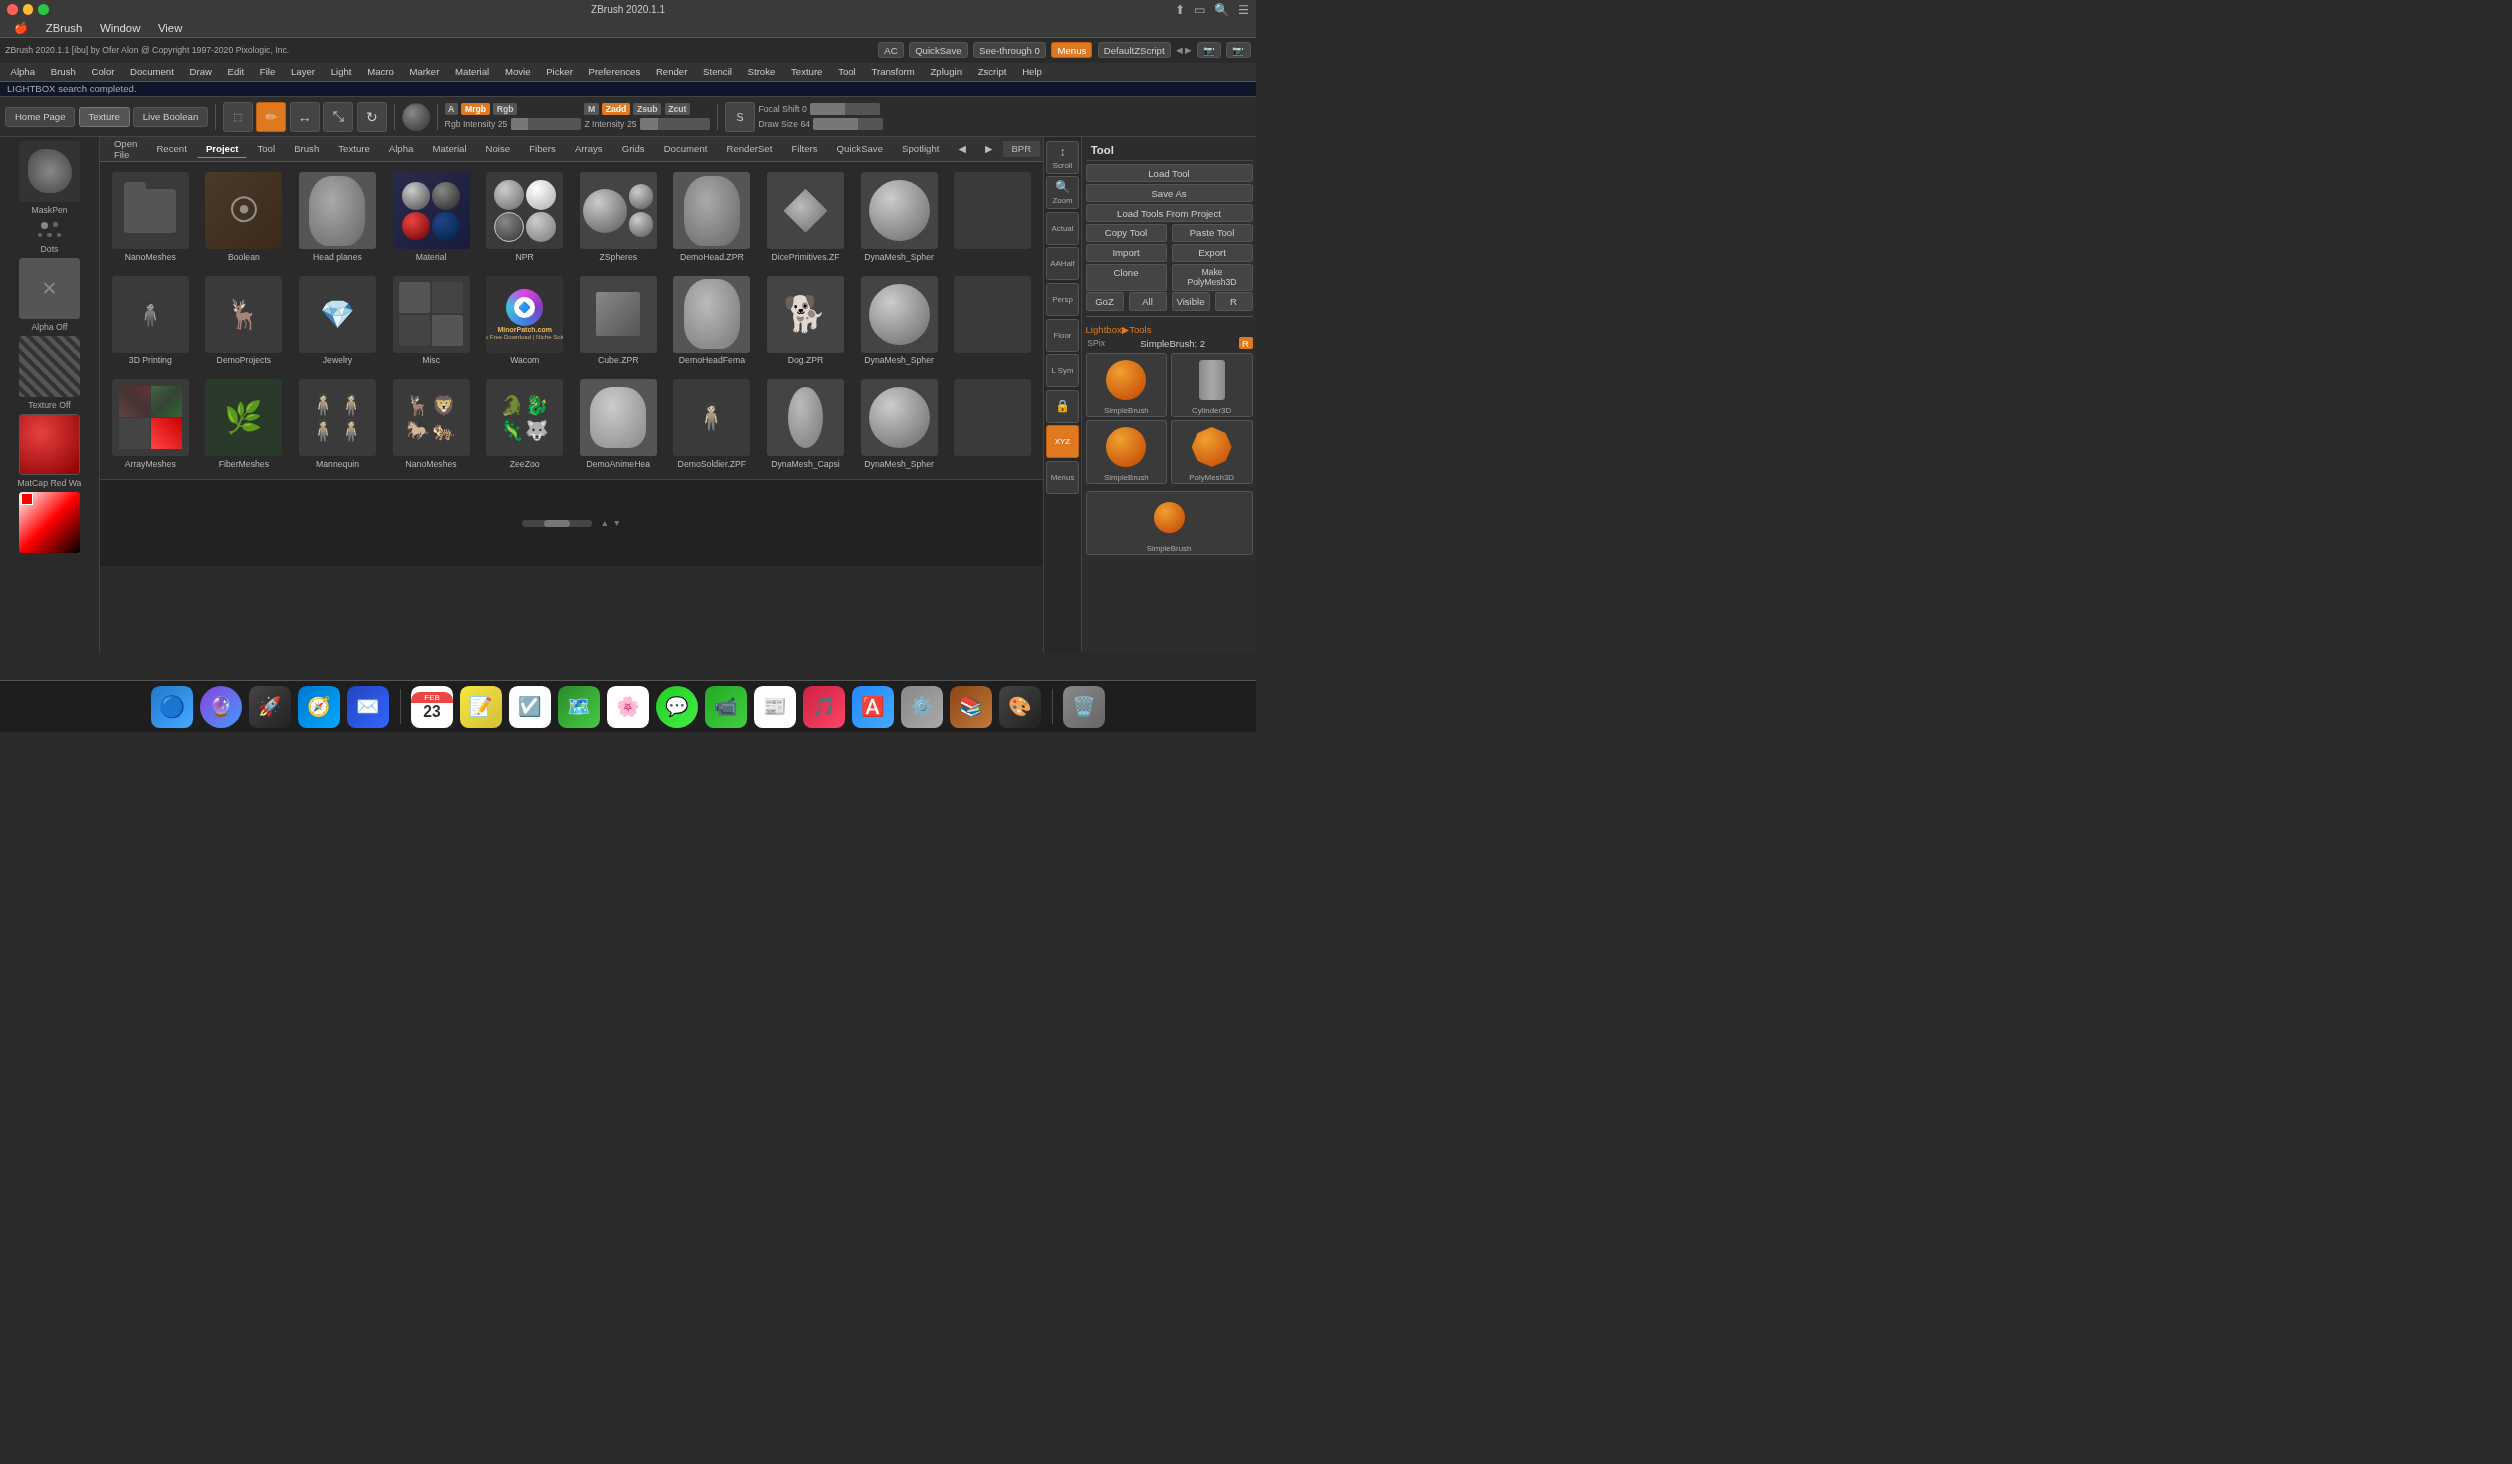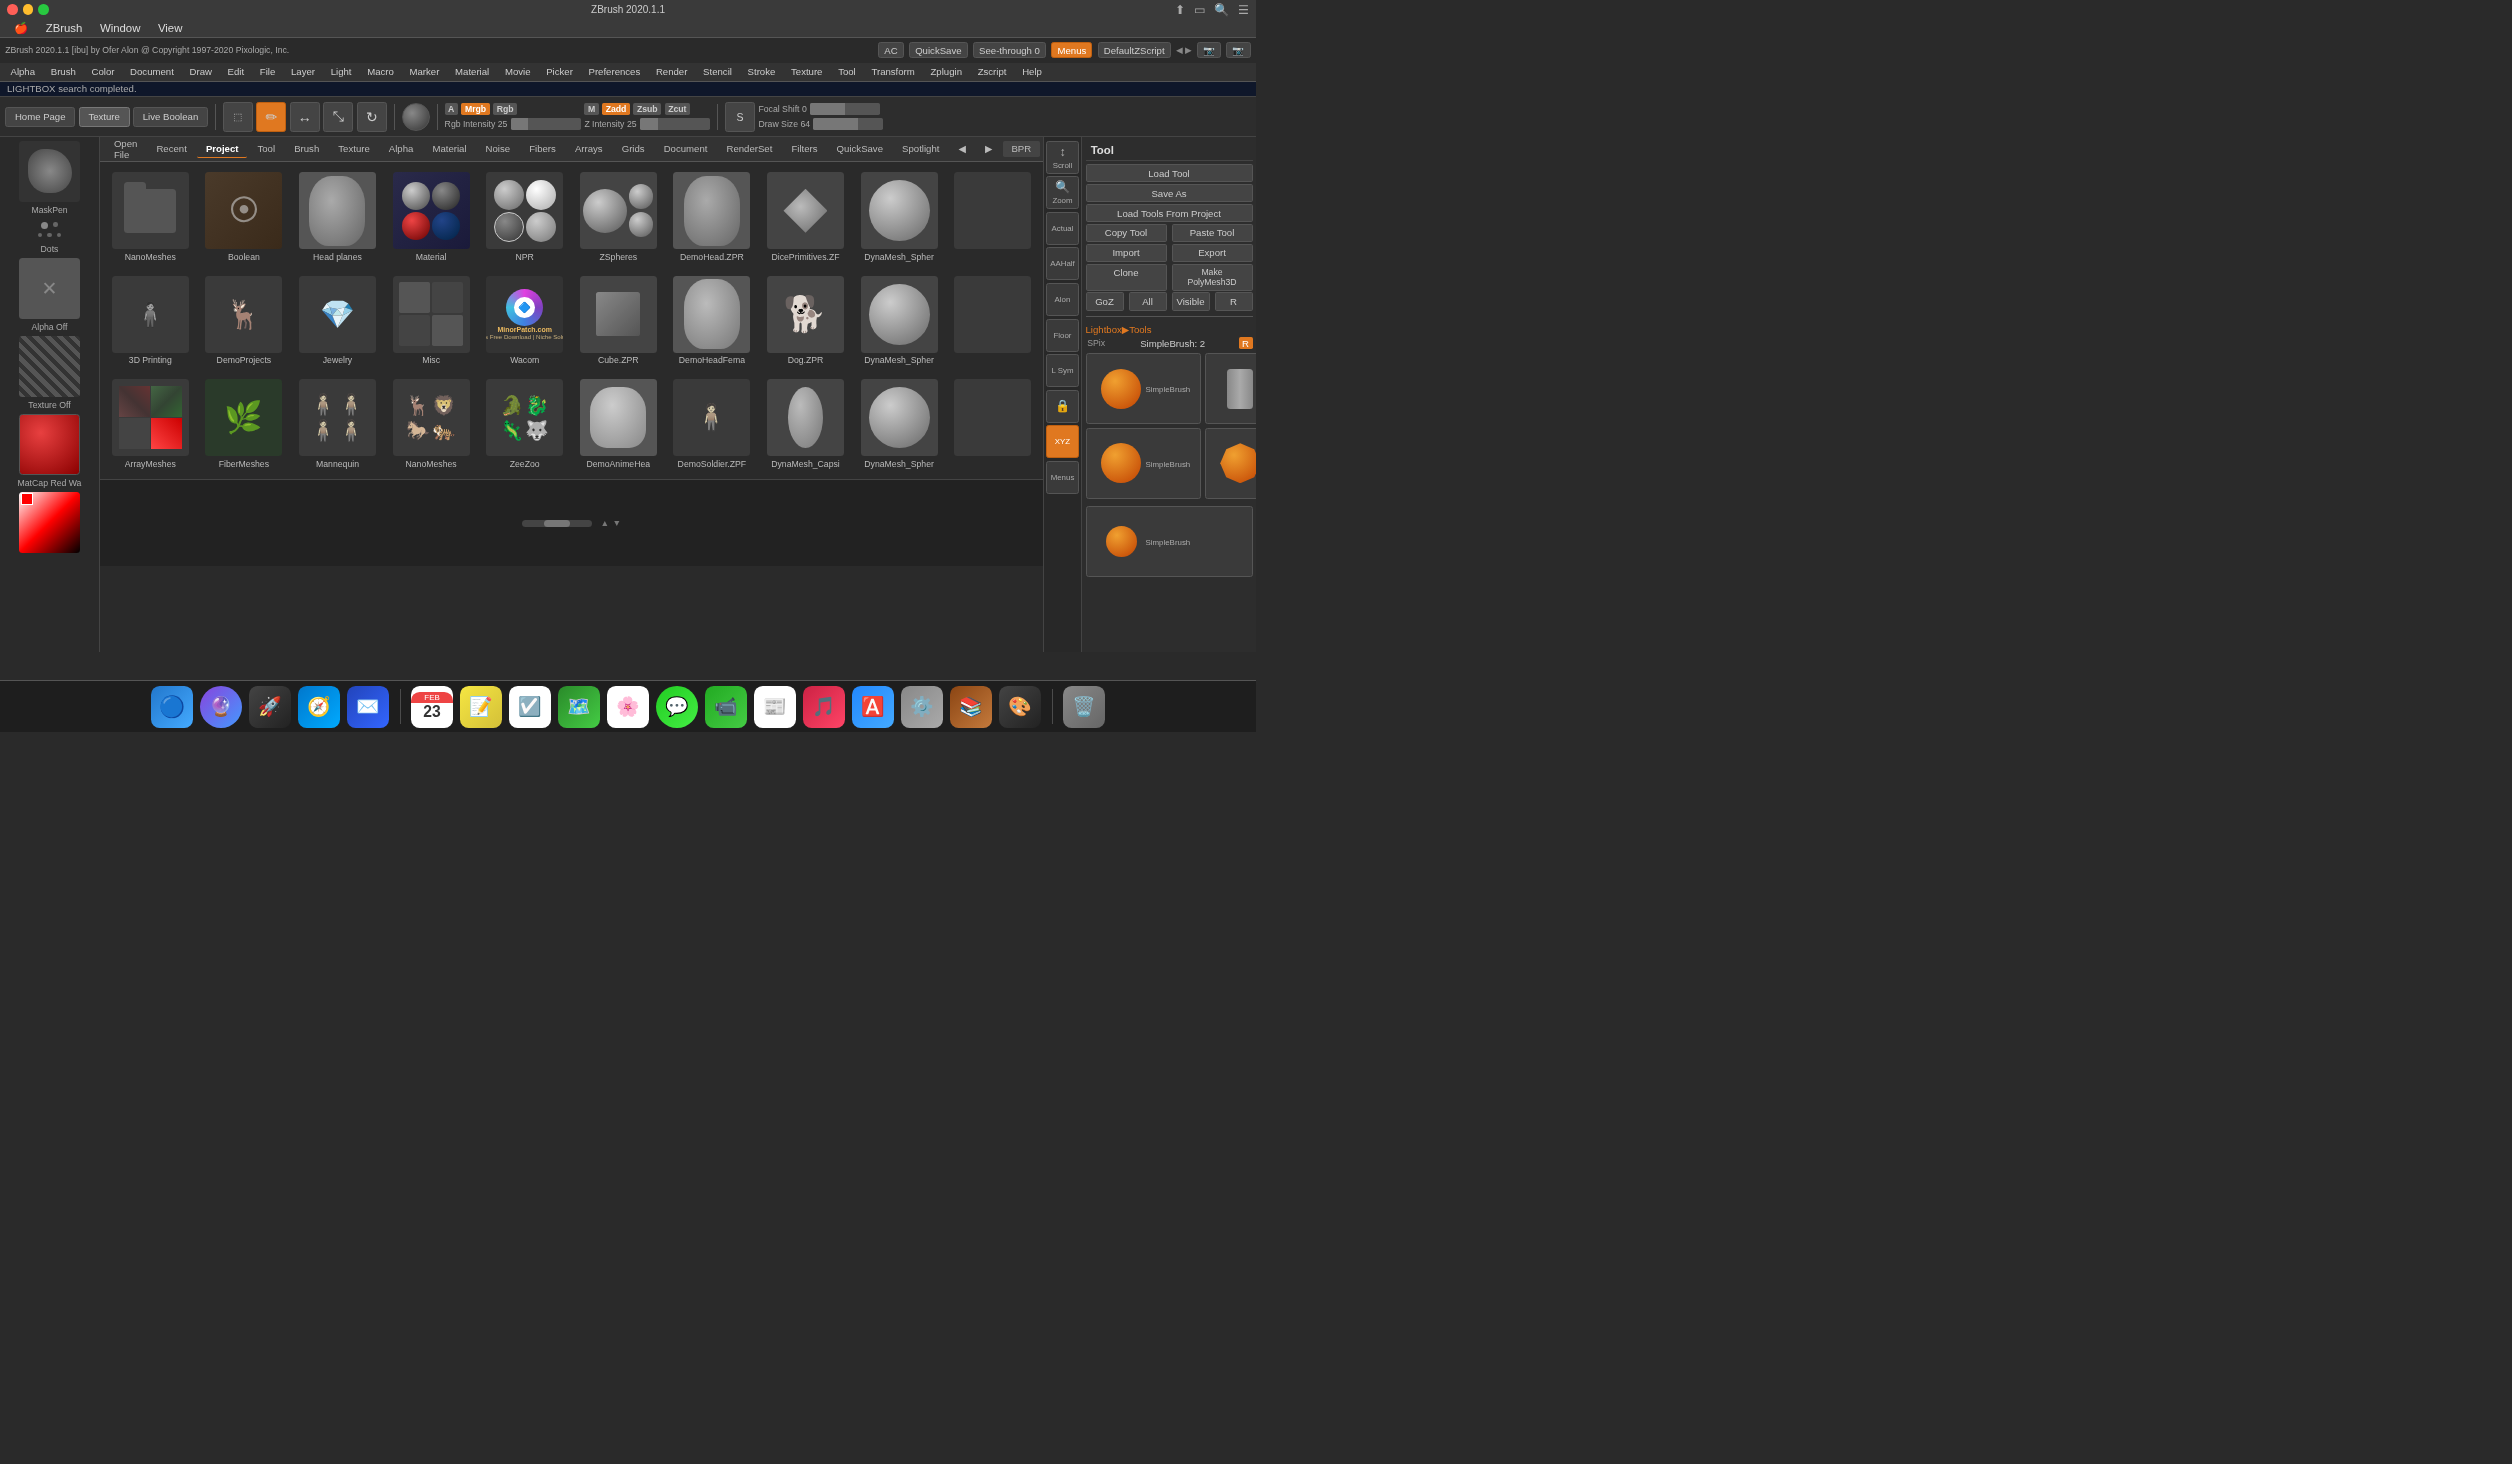--- a/index.html
+++ b/index.html
@@ -452,24 +452,24 @@
       padding: 1.7px;
     }
     .tool-grid {
       display: grid;
       grid-template-columns: 1fr 1fr;
       gap: 3.5px;
       padding: 3.5px 0;
     }
     .tool-item {
       display: flex;
-      flex-direction: row;
-      align-items: center;
-      cursor: pointer;
-      padding: 10px;
+      flex-direction: column;
+      align-items: center;
+      cursor: pointer;
+      padding: 1px;
       border-radius: 2.6px;
       background: #3a3a3a;
       border: 0.9px solid #555;
     }
     .tool-preview {
       width: 49px;
       height: 49px;
       border-radius: 2.6px;
       display: flex;
       align-items: center;
@@ -1116,21 +1116,21 @@
       <span style="font-size:12.2px">🔍</span>
       <span>Zoom</span>
     </div>
     <div class="vc-btn">
       <span>Actual</span>
     </div>
     <div class="vc-btn">
       <span>AAHalf</span>
     </div>
     <div class="vc-btn">
-      <span>Alon</span>
+      <span>Persp</span>
     </div>
     <div class="vc-btn">
       <span>Floor</span>
     </div>
     <div class="vc-btn">
       <span>L Sym</span>
     </div>
     <div class="vc-btn">
       <span style="font-size:12.2px">🔒</span>
     </div>

